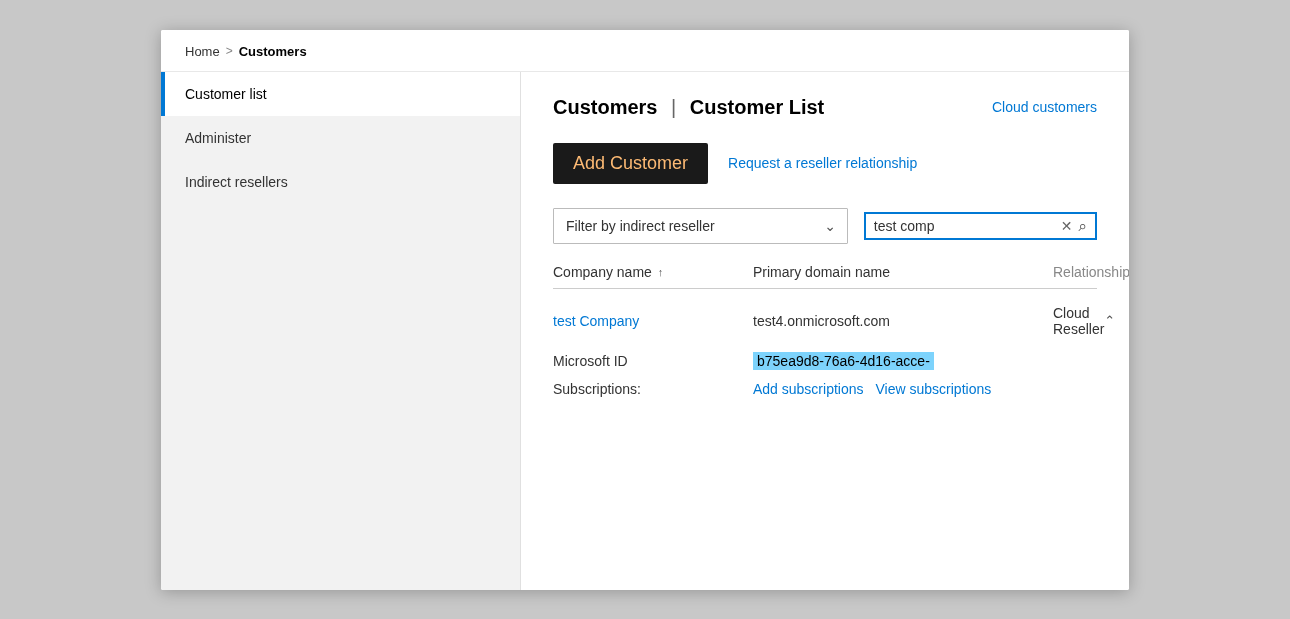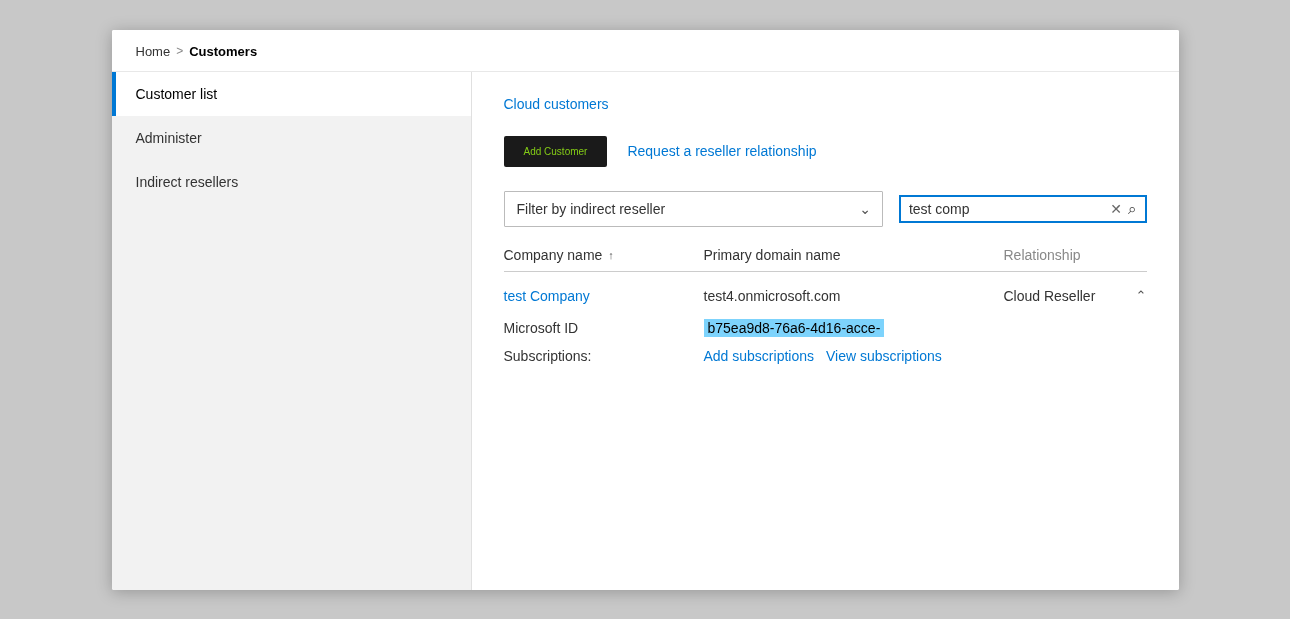--- a/index.html
+++ b/index.html
@@ -7,21 +7,21 @@
       background: #c8c8c8;
       font-family: 'Segoe UI', Arial, sans-serif;
       font-size: 14px;
       display: flex;
       justify-content: center;
       align-items: center;
       min-height: 100vh;
       padding: 20px;
     }
     .window {
-      width: 1067px;
+      width: 968px;
       min-height: 560px;
       background: #fff;
       box-shadow: 0 2px 16px rgba(0,0,0,0.25);
       border-radius: 2px;
       display: flex;
       flex-direction: column;
       overflow: hidden;
     }
     
     .breadcrumb {
@@ -108,24 +108,24 @@
     }
     
     .actions-row {
       display: flex;
       align-items: center;
       gap: 20px;
       margin-bottom: 24px;
     }
     .btn-add-customer {
       background: #1a1a1a;
-      color: #84cc16;
+      color: #fdba74;
       border: none;
       padding: 10px 20px;
-      font-size: 10px;
+      font-size: 18px;
       font-weight: 500;
       cursor: pointer;
       border-radius: 2px;
     }
     .request-link {
       color: #0078d4;
       font-size: 14px;
       cursor: pointer;
       text-decoration: none;
     }
@@ -299,20 +299,25 @@
         <span>Administer</span>
       </div>
       <div class="sidebar-item">
         <span>Indirect resellers</span>
       </div>
     </nav>
 
     <main class="content">
 
       <div class="page-header">
+        <div class="page-title">
+          <strong>Customers</strong>
+          <span class="separator">|</span>
+          <span>Customer List</span>
+        </div>
         <a class="export-link">Cloud customers</a>
       </div>
 
       <div class="actions-row">
         <button class="btn-add-customer">Add Customer</button>
         <a class="request-link">Request a reseller relationship</a>
       </div>
 
       <div class="filters-row">
         <div class="filter-dropdown">

